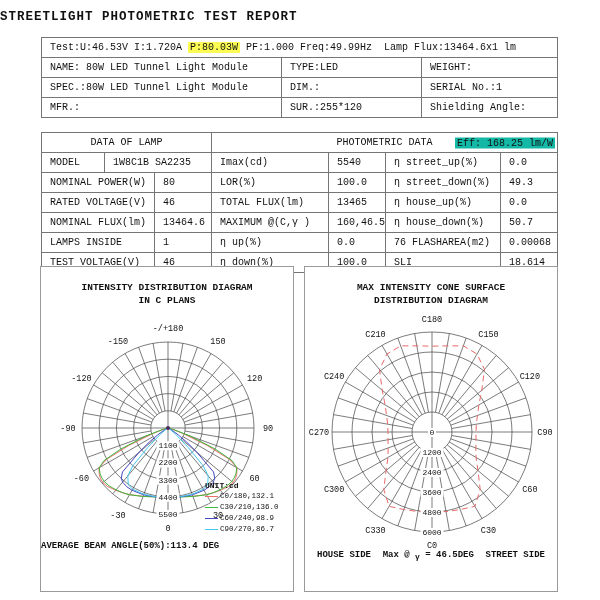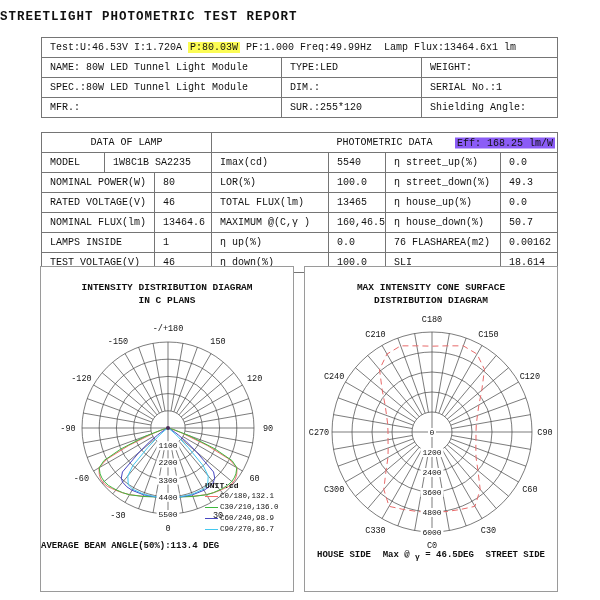--- a/index.html
+++ b/index.html
@@ -75,21 +75,21 @@
         <col style="width:50px">
         <col style="width:57px">
       <col style="width:117px">
         <col style="width:57px">
         <col style="width:115px">
         <col style="width:57px">
     </colgroup>
     <tbody>
         <tr>
       <td colspan="3" class="hdr">DATA OF LAMP</td>
-      <td colspan="4" class="hdr"><span>PHOTOMETRIC DATA</span><span class="hl effbadge" style="background: #8b5cf6;">Eff: 168.25 lm/W</span></td>
+      <td colspan="4" class="hdr"><span>PHOTOMETRIC DATA</span><span class="hl effbadge" style="background: #14b8a6;">Eff: 168.25 lm/W</span></td>
     </tr>
     <tr>
       <td>MODEL</td>
       <td colspan="2">1W8C1B SA2235</td>
       <td>Imax(cd)</td>
       <td>5540</td>
       <td>η street_up(%)</td>
       <td>0.0</td>
     </tr>
     <tr>
@@ -115,21 +115,21 @@
       <td>160,46.5</td>
       <td>η house_down(%)</td>
       <td>50.7</td>
     </tr>
     <tr>
       <td colspan="2">LAMPS INSIDE</td>
       <td>1</td>
       <td>η up(%)</td>
       <td>0.0</td>
       <td>76 FLASHAREA(m2)</td>
-      <td>0.00162</td>
+      <td>0.00068</td>
     </tr>
     <tr>
       <td colspan="2">TEST VOLTAGE(V)</td>
       <td>46</td>
       <td>η down(%)</td>
       <td>100.0</td>
       <td>SLI</td>
       <td>18.614</td>
     </tr>
   </tbody>

